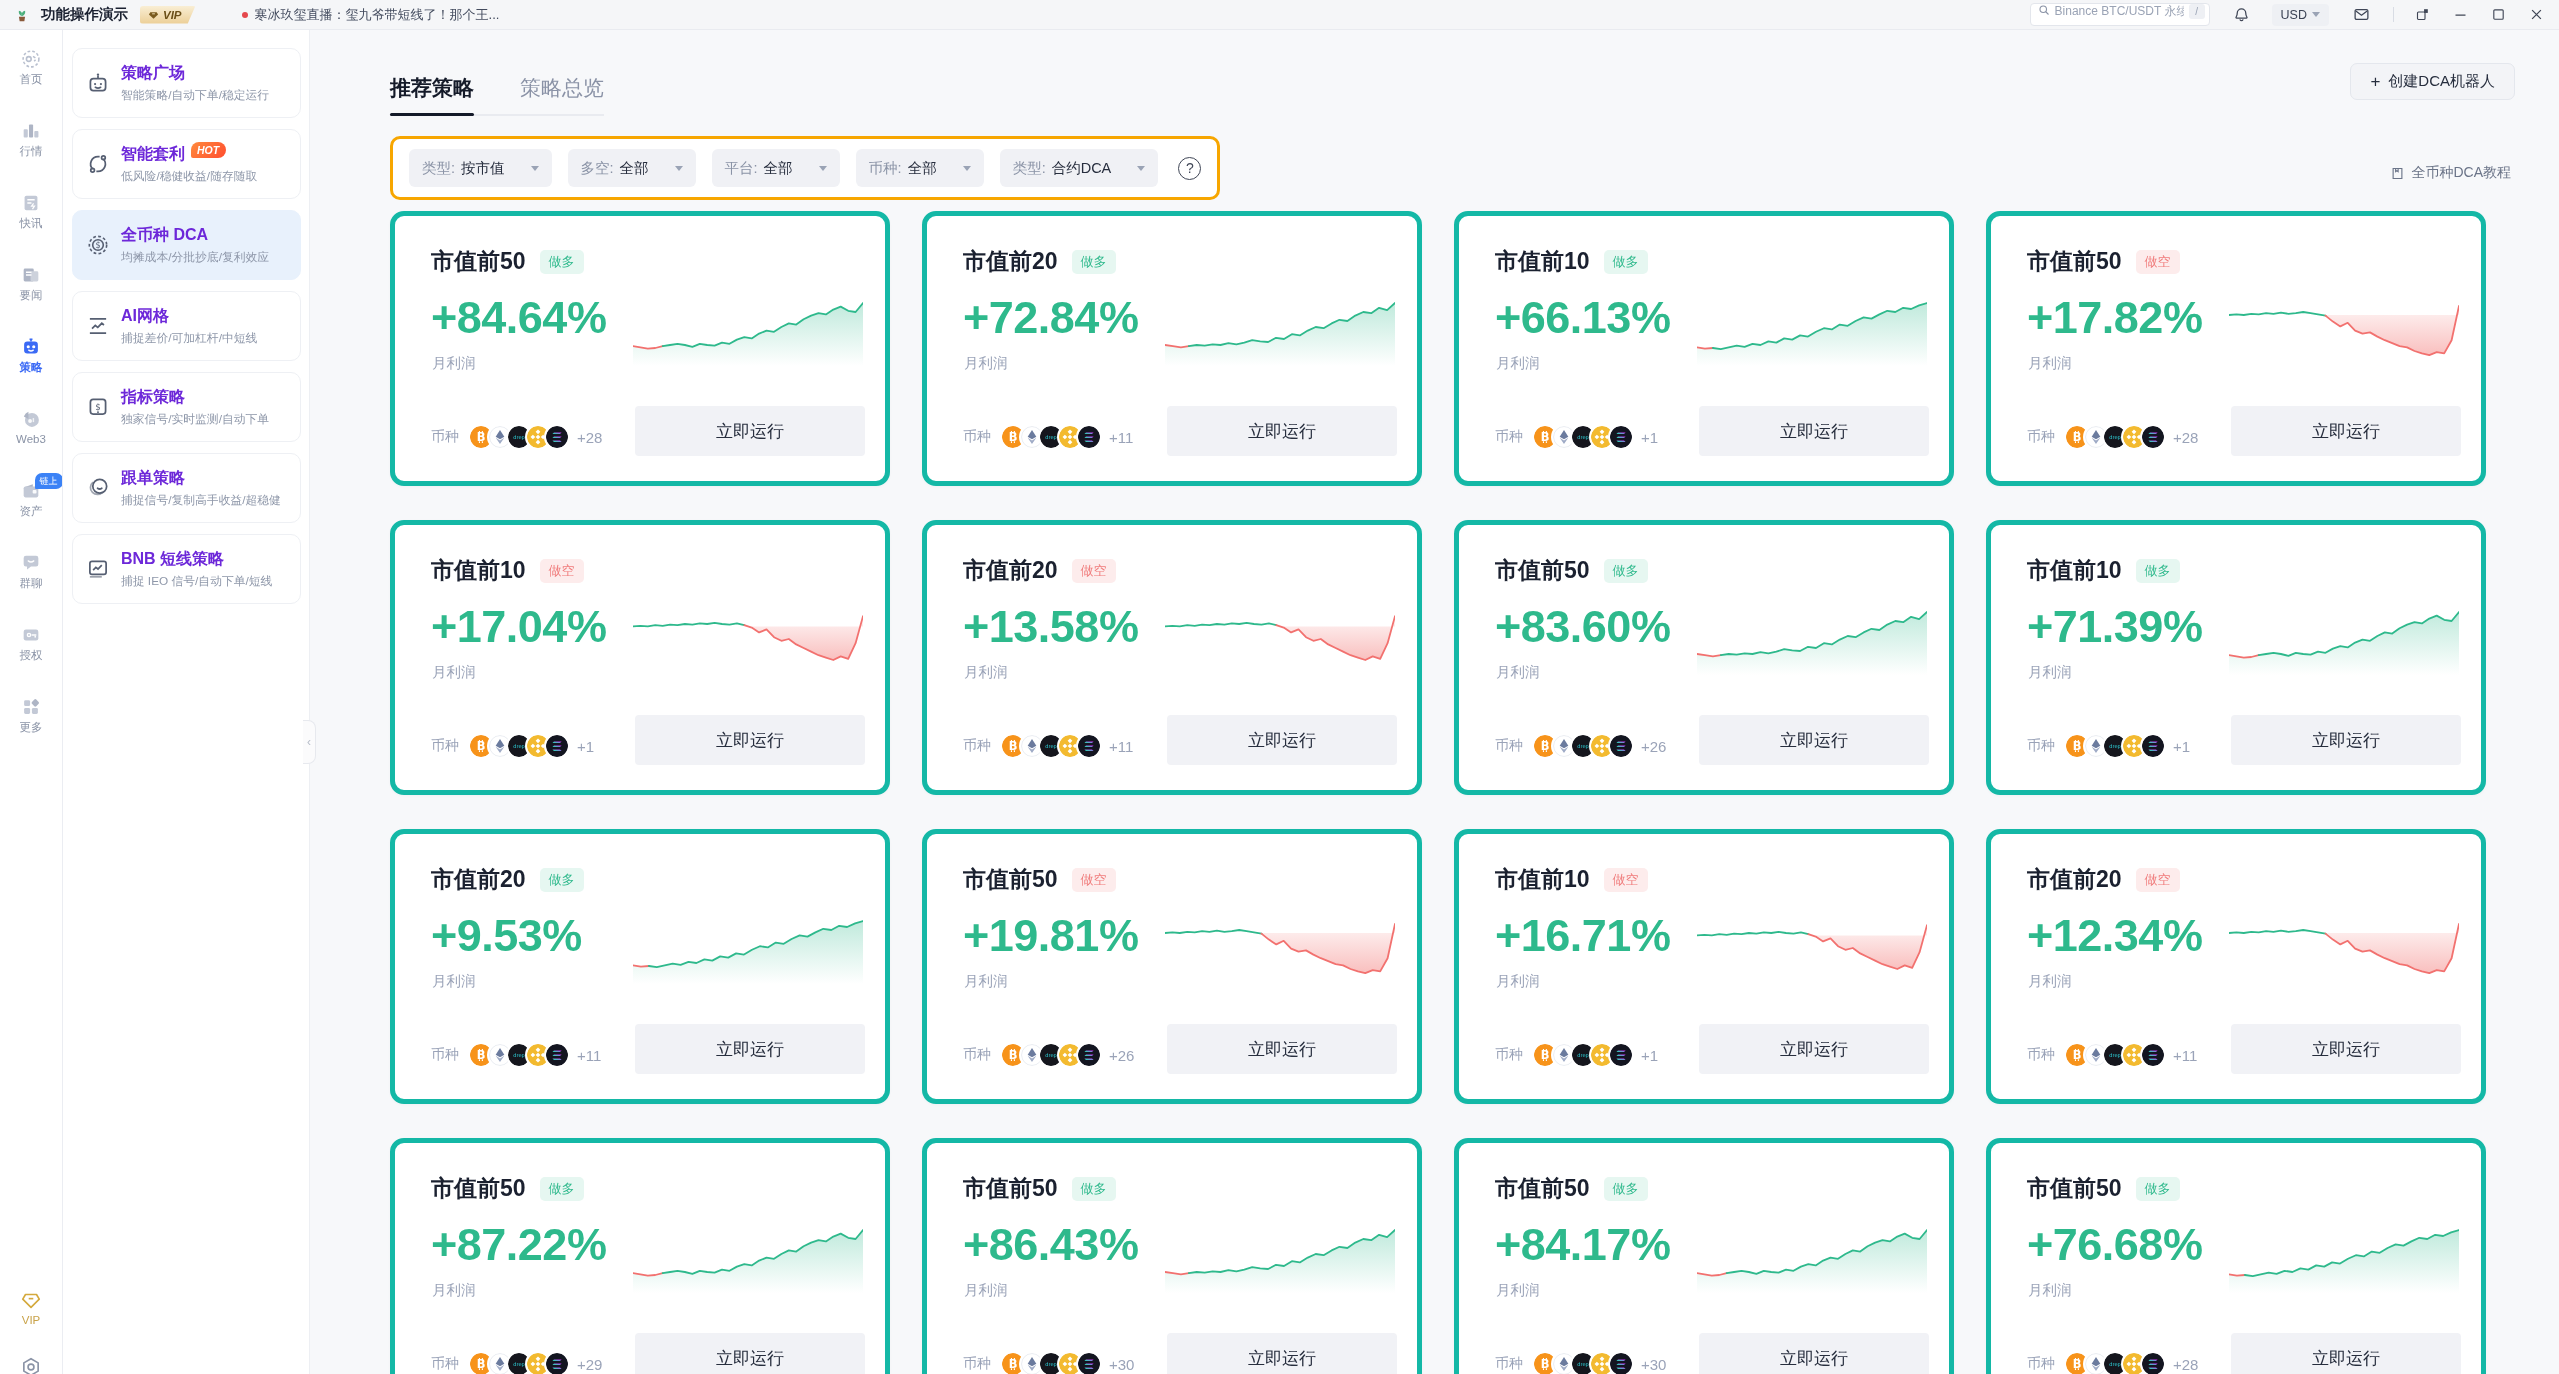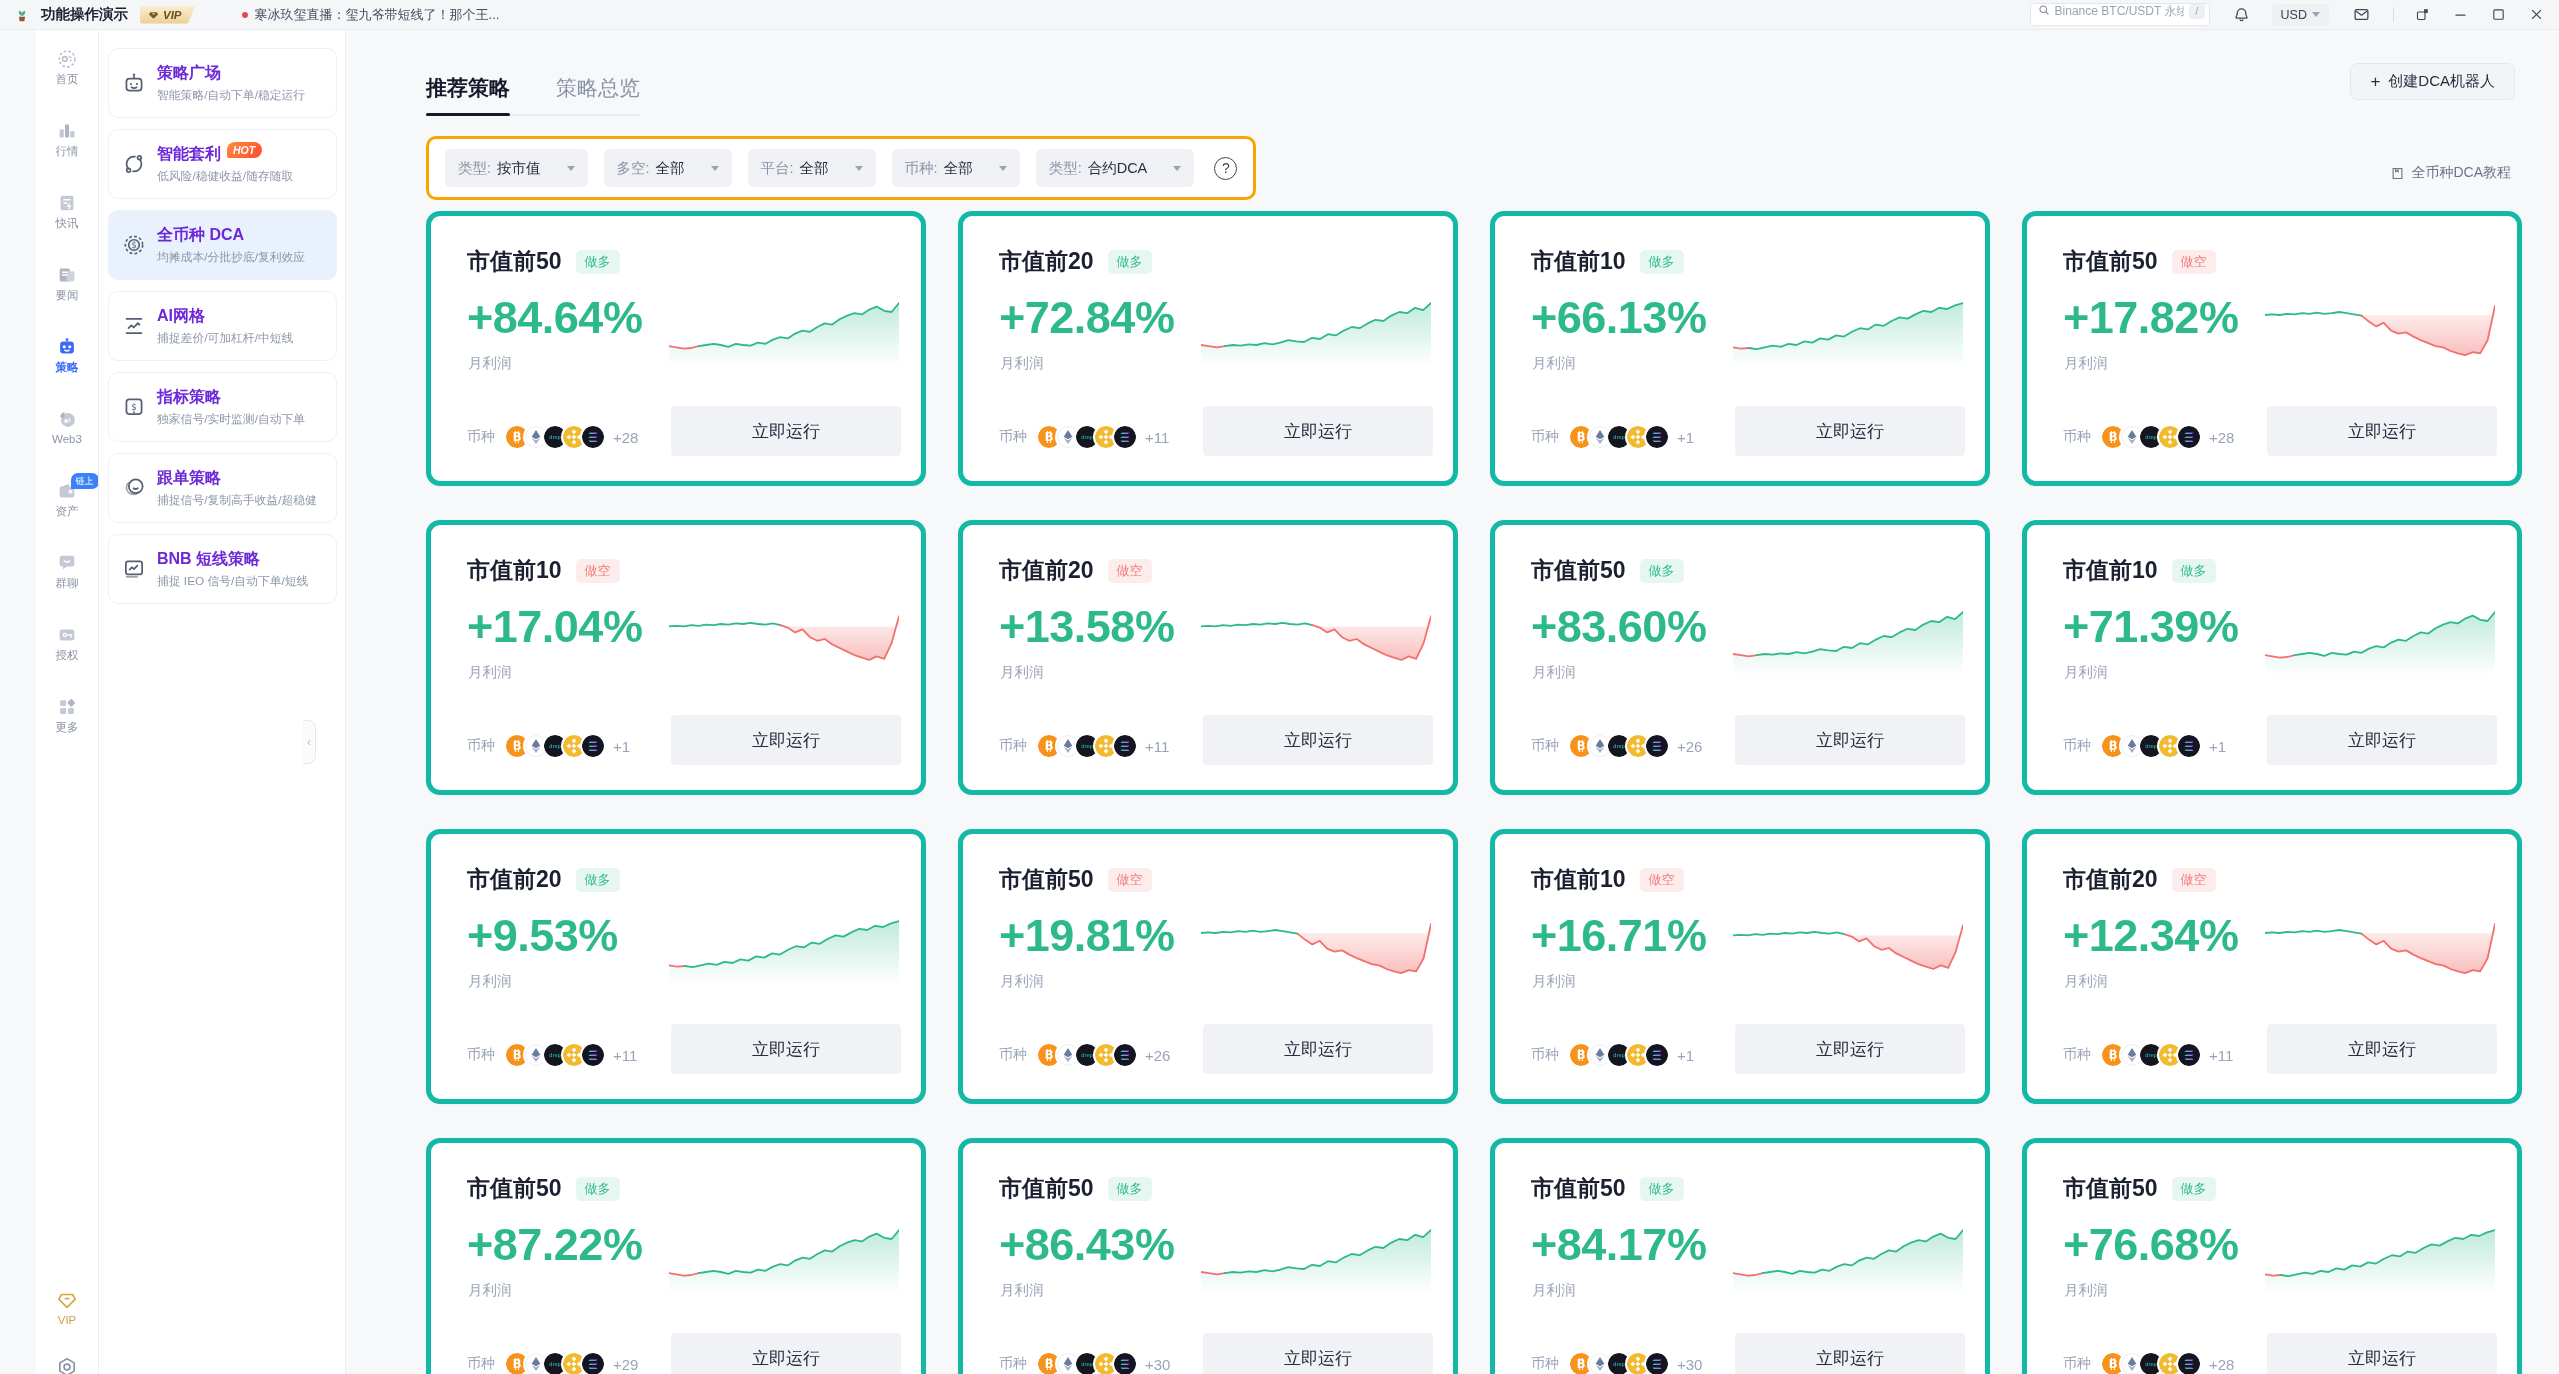--- a/index.html
+++ b/index.html
@@ -48,21 +48,21 @@
     margin-left:20px; height:22px; background:#eef0f4; border-radius:4px; padding:0 9px;
     display:flex; align-items:center; gap:5px; font-size:12.5px; color:#3a4254;
   }
   .caret-down { width:0; height:0; border-left:4px solid transparent; border-right:4px solid transparent; border-top:5px solid #9aa3b5; }
   .tb-divider { width:1px; height:15px; background:#d8dce4; margin-left:22px; }
   .win-controls { display:flex; align-items:center; gap:21px; margin-left:20px; }
   .win-controls span { width:17px; height:17px; display:flex; align-items:center; justify-content:center; }
   .win-controls svg { width:15px; height:15px; }
 
   
-  .shell { flex:1; display:flex; position:relative; min-height:0;padding-left:36px; }
+  .shell { flex:1; display:flex; position:relative; min-height:0; }
 
   
   .rail {
     width:63px; flex:0 0 63px; background:#ffffff; border-right:1px solid #ebedf2;
     display:flex; flex-direction:column; align-items:center; padding-top:18px; overflow:hidden;
   }
   .rail-item { width:63px; height:46px; margin-bottom:26px; display:flex; flex-direction:column; align-items:center; gap:4px; position:relative; cursor:pointer; }
   .rail-item .ric { width:22px; height:22px; }
   .rail-item .ric svg { width:22px; height:22px; }
   .rail-item .rlabel { font-size:11.5px; color:#8a93a6; line-height:1; }

